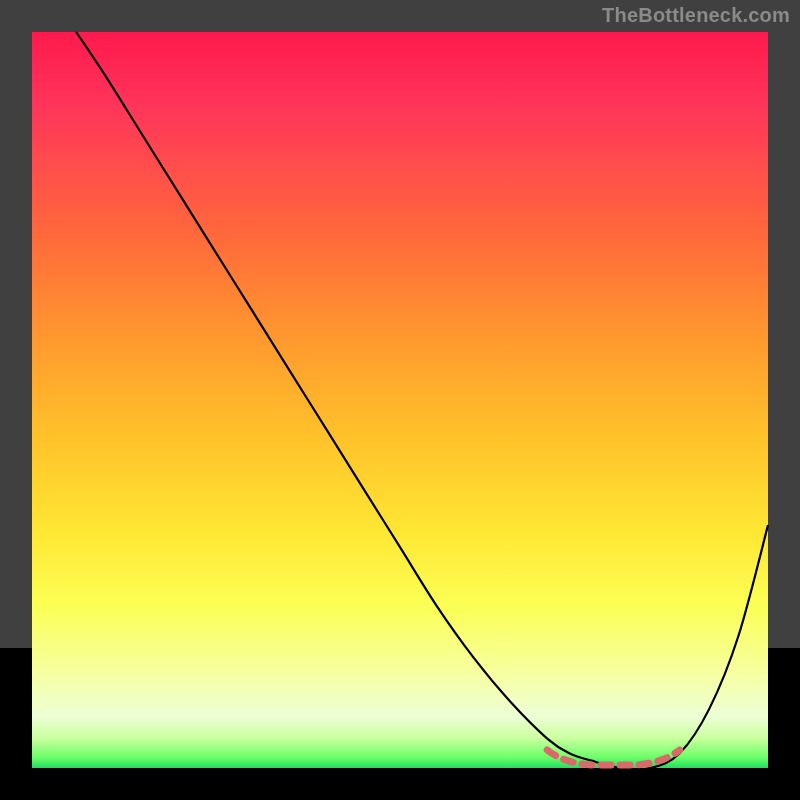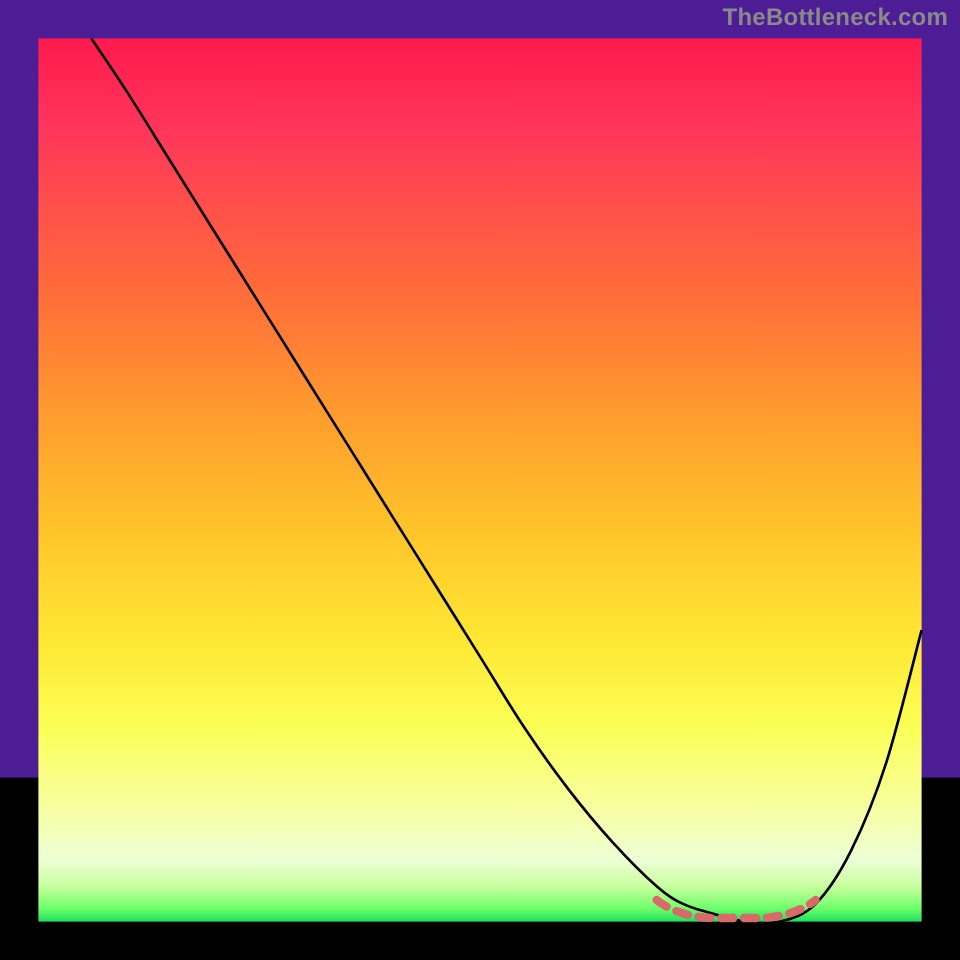--- a/index.html
+++ b/index.html
@@ -8,21 +8,21 @@
     width: 800px;
     height: 800px;
     background: #000;
     overflow: hidden;
     font-family: Arial, Helvetica, sans-serif;
   }
   .frame {
     position: relative;
     width: 800px;
     height: 648px;
-    background: #4c1d95;
+    background: #404040;
   }
   .watermark {
     position: absolute;
     top: 4px;
     right: 10px;
     color: #8a8a8a;
     font-size: 20px;
     font-weight: 600;
     letter-spacing: 0.2px;
     z-index: 5;

